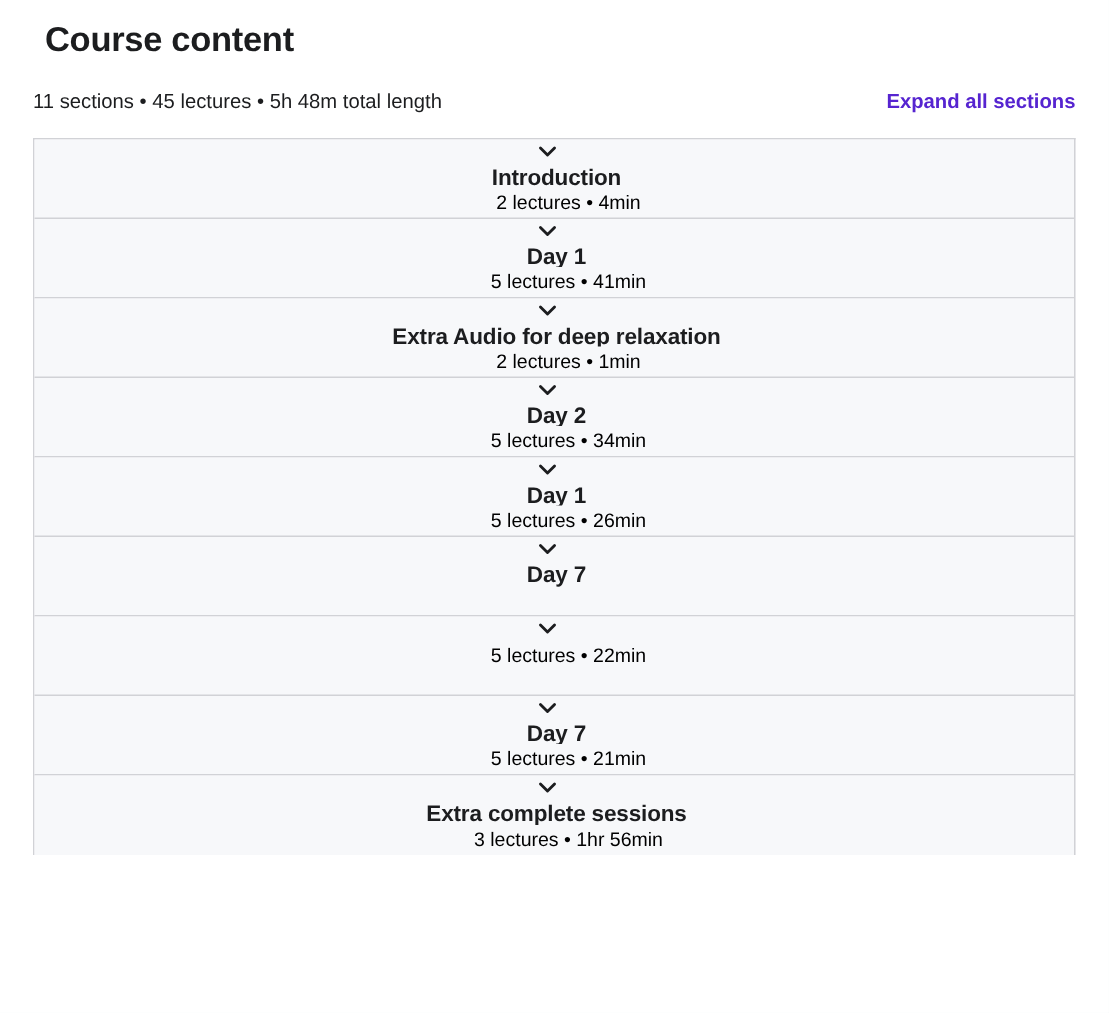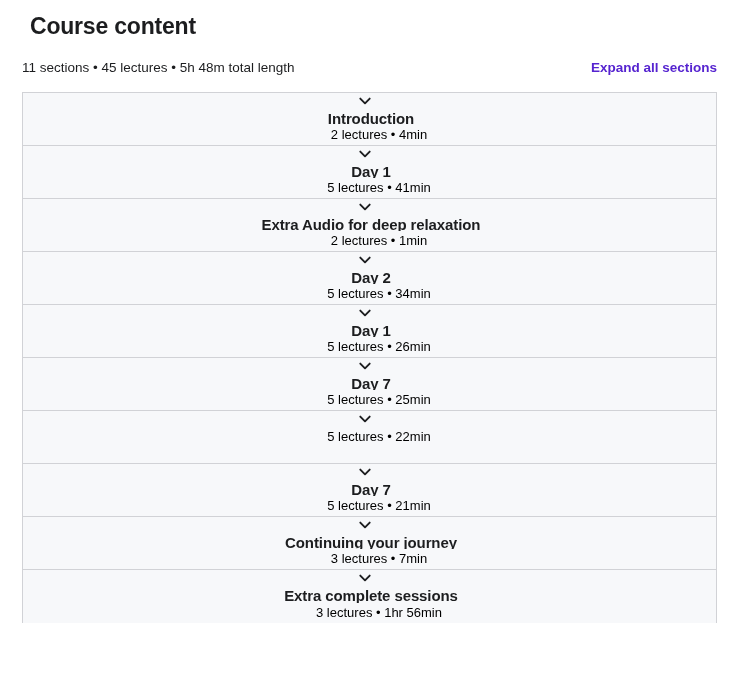--- a/index.html
+++ b/index.html
@@ -174,21 +174,20 @@
         <span class="section-title">Day 1</span>
         <span class="section-meta">5 lectures • 26min</span>
       </div>
       <div class="section-row">
         <span class="chevron-icon">
           <svg viewBox="0 0 16 16" aria-hidden="true" focusable="false">
             <path d="M3.3 5.6 8 10.3l4.7-4.7" fill="none" stroke="currentColor" stroke-width="1.9" stroke-linecap="round" stroke-linejoin="round"></path>
           </svg>
         </span>
         <span class="section-title">Day 7</span>
-        <span class="section-meta">5 lectures • 25min</span>
       </div>
       <div class="section-row">
         <span class="chevron-icon">
           <svg viewBox="0 0 16 16" aria-hidden="true" focusable="false">
             <path d="M3.3 5.6 8 10.3l4.7-4.7" fill="none" stroke="currentColor" stroke-width="1.9" stroke-linecap="round" stroke-linejoin="round"></path>
           </svg>
         </span>
         <span class="section-meta">5 lectures • 22min</span>
       </div>
       <div class="section-row">
@@ -199,27 +198,18 @@
         </span>
         <span class="section-title">Day 7</span>
         <span class="section-meta">5 lectures • 21min</span>
       </div>
       <div class="section-row">
         <span class="chevron-icon">
           <svg viewBox="0 0 16 16" aria-hidden="true" focusable="false">
             <path d="M3.3 5.6 8 10.3l4.7-4.7" fill="none" stroke="currentColor" stroke-width="1.9" stroke-linecap="round" stroke-linejoin="round"></path>
           </svg>
         </span>
-        <span class="section-title">Continuing your journey</span>
-        <span class="section-meta">3 lectures • 7min</span>
-      </div>
-      <div class="section-row">
-        <span class="chevron-icon">
-          <svg viewBox="0 0 16 16" aria-hidden="true" focusable="false">
-            <path d="M3.3 5.6 8 10.3l4.7-4.7" fill="none" stroke="currentColor" stroke-width="1.9" stroke-linecap="round" stroke-linejoin="round"></path>
-          </svg>
-        </span>
         <span class="section-title">Extra complete sessions</span>
         <span class="section-meta">3 lectures • 1hr 56min</span>
       </div>
     </div>
 
 </div>
 
 </body></html>

